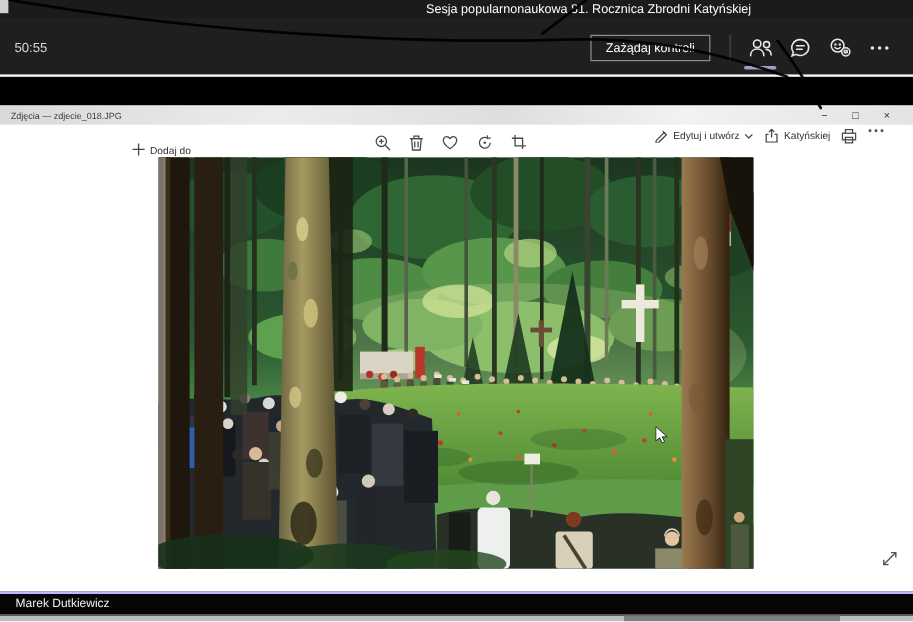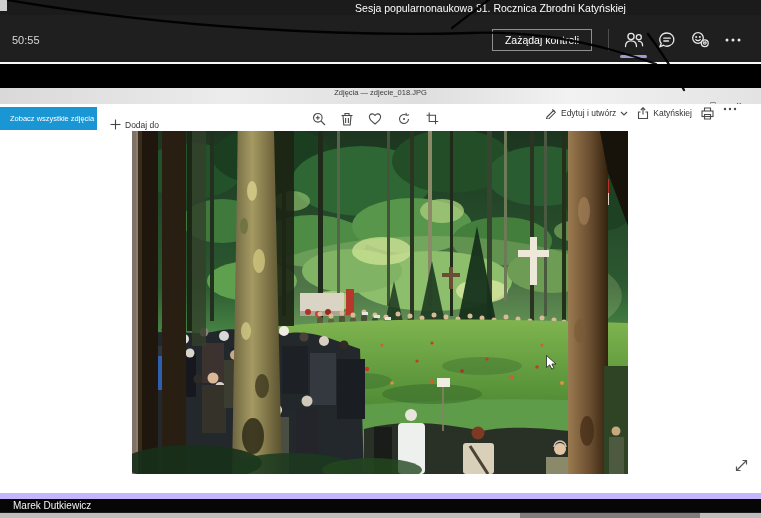--- a/index.html
+++ b/index.html
@@ -22,21 +22,21 @@
   .icon-wrap.active::after{content:"";position:absolute;bottom:2px;left:3px;right:3px;height:2.5px;
     background:var(--underline,#9b9ccf);border-radius:2px;}
 
   
   .share-gap{position:absolute;top:62px;left:0;right:0;height:26px;background:#000;
     border-top:2px solid #fafafa;box-sizing:border-box;}
 
   
   .photos-window{position:absolute;top:88px;left:0;right:0;height:405px;background:#fff;}
   .pw-titlebar{height:16px;background:linear-gradient(90deg,#d9d9d9,#ececec 30%,#dedede 55%,#f2f2f2 75%,#e3e3e3);
-    display:flex;align-items:center;padding:0 9px;box-sizing:border-box;flex-direction:column;}
+    display:flex;align-items:center;padding:0 9px;box-sizing:border-box;}
   .pw-title{font-size:7.5px;color:#3a3a3a;white-space:nowrap;}
   .win-controls{margin-left:auto;display:flex;}
   .win-controls span{width:26px;text-align:center;font-size:9px;color:#333;line-height:16px;cursor:pointer;}
   .pw-toolbar{height:27px;background:#fff;position:relative;}
   .see-all{position:absolute;left:0;top:3px;height:23px;width:97px;background:var(--accent,#1a96d5);
     border:none;color:#fff;font-size:7.5px;font-family:inherit;display:flex;align-items:center;
     gap:4px;padding:0 6px;box-sizing:border-box;cursor:pointer;white-space:nowrap;}
   .add-to{position:absolute;left:110px;top:3px;height:23px;display:flex;align-items:flex-end;gap:4px;
     font-size:8.5px;color:#333;cursor:pointer;}
   .center-icons{position:absolute;left:312px;top:3px;height:23px;display:flex;align-items:center;gap:15px;}
@@ -45,21 +45,21 @@
     font-size:8.5px;color:#333;}
   .rg-item{display:flex;align-items:center;gap:4px;cursor:pointer;white-space:nowrap;}
 
   .pw-canvas{position:absolute;top:43px;left:0;right:0;bottom:0;background:#fff;}
   .photo{position:absolute;left:132px;top:0;width:496px;height:343px;display:block;cursor:pointer;}
   .expand{position:absolute;right:12px;bottom:20px;cursor:pointer;}
   .cursor{position:absolute;left:546px;top:224px;pointer-events:none;}
 
   
   .presenter-bar{position:absolute;top:493px;left:0;right:0;height:19px;background:#060606;
-    border-top:6px solid #c4b5fd;box-sizing:border-box;display:flex;align-items:center;padding:0 13px;}
+    border-top:2px solid #c4b5fd;box-sizing:border-box;display:flex;align-items:center;padding:0 13px;}
   .presenter-bar span{color:#f2f2f2;font-size:10px;}
   .bottom-strip{position:absolute;top:512px;left:0;right:0;height:6px;background:#bdbdbd;
     border-top:1px solid #1c1c1c;box-sizing:border-box;}
   .dark-seg{position:absolute;left:520px;width:180px;top:0;bottom:0;background:#7e7e7e;}
 
   .corner-artifact{position:absolute;left:0;top:0;width:7px;height:11px;background:#cfcfcf;}
   .scribbles{position:absolute;left:0;top:0;width:761px;height:518px;pointer-events:none;}
 </style>
 </head>
 <body>
@@ -126,28 +126,20 @@
     <div class="pw-titlebar">
       <span class="pw-title">Zdjęcia — zdjecie_018.JPG</span>
       <div class="win-controls">
         <span>−</span>
         <span>□</span>
         <span>×</span>
       </div>
     </div>
 
     <div class="pw-toolbar">
-      <button class="see-all">
-        <svg width="11" height="9" viewBox="0 0 11 9">
-          <rect x="0.5" y="0.5" width="10" height="8" fill="none" stroke="#fff" stroke-width="1"></rect>
-          <circle cx="3.2" cy="3" r="1" fill="#fff"></circle>
-          <path d="M1.5,7.5 l3-3 2,2 2-2.5 1.5,2 v1.5 z" fill="#fff"></path>
-        </svg>
-        <span>Zobacz wszystkie zdjęcia</span>
-      </button>
 
       <div class="add-to">
         <svg width="11" height="11" viewBox="0 0 11 11">
           <g stroke="#444" stroke-width="1.1">
               <line x1="5.5" y1="0.5" x2="5.5" y2="10.5"></line>
               <line x1="0.5" y1="5.5" x2="10.5" y2="5.5"></line>
             </g>
         </svg>
         <span>Dodaj do</span>
       </div>

